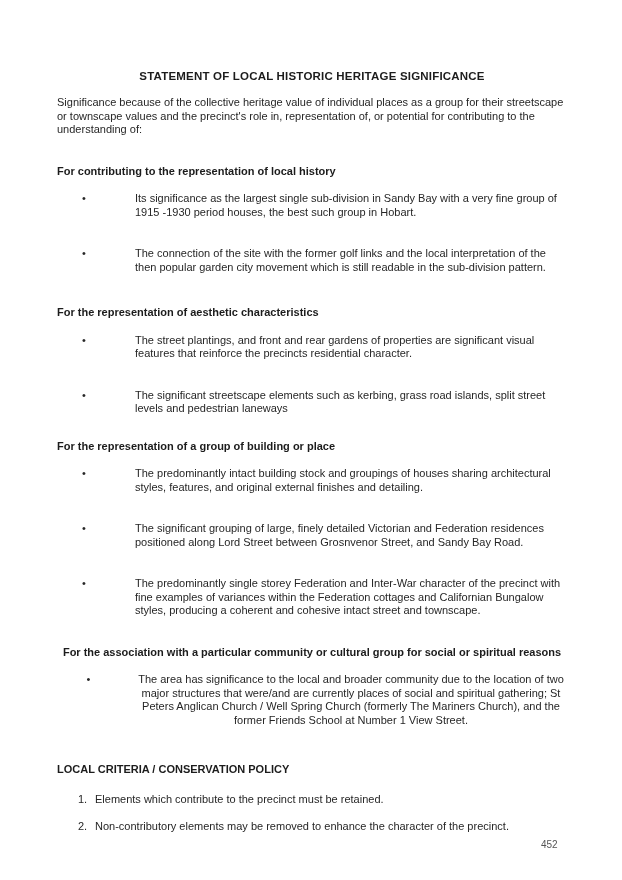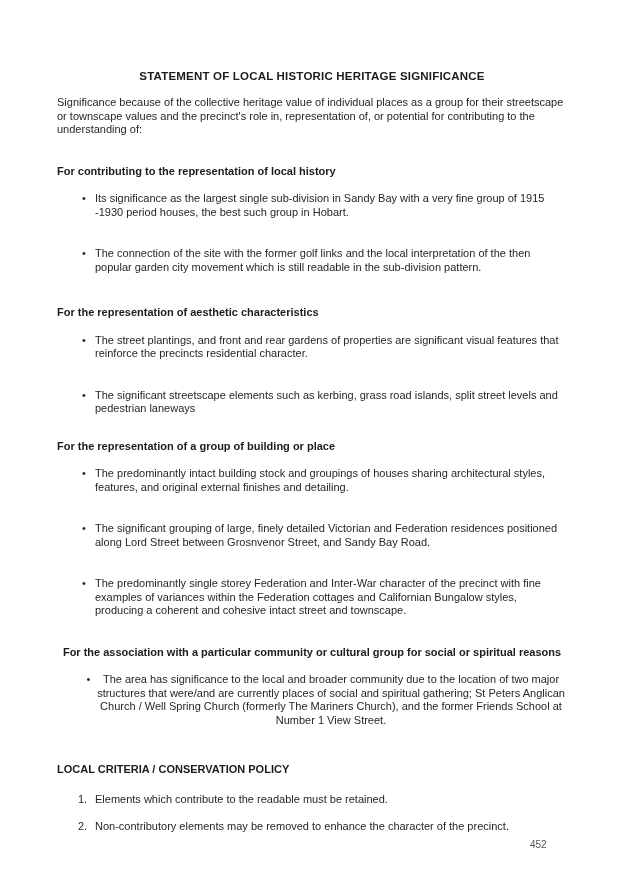--- a/index.html
+++ b/index.html
@@ -41,20 +41,21 @@
   .section-heading {
     font-size: 11px;
     font-weight: bold;
     line-height: 13.5px;
     margin: 0 0 14px 0;
     color: #1c1c1c;
   }
   .bullet {
     display: flex;
     margin: 0 0 14px 0;
+    gap: 40px;
   }
   .bullet-marker {
     width: 13px;
     margin-left: 25px;
     flex-shrink: 0;
     font-size: 11px;
     line-height: 13.5px;
     color: #262626;
   }
   .bullet-marker::before {
@@ -79,21 +80,21 @@
     line-height: 13.5px;
     color: #262626;
   }
   .num-text {
     font-size: 11px;
     line-height: 13.5px;
     color: #262626;
   }
   .page-number {
     position: absolute;
-    left: 530px;
+    left: 541px;
     top: 839px;
     font-size: 10px;
     color: #555555;
   }
 </style>
 </head>
 <body>
 
 <div class="page">
 
@@ -150,21 +151,21 @@
     <div class="bullet">
       <span class="bullet-marker"></span>
       <span class="bullet-text">The area has significance to the local and broader community due to the location of two major structures that were/and are currently places of social and spiritual gathering; St Peters Anglican Church / Well Spring Church (formerly The Mariners Church), and the former Friends School at Number 1 View Street.</span>
     </div>
   </div>
 
   <div class="section" style="margin-top:36px;">
     <h2 class="section-heading" style="margin-bottom:16px;">LOCAL CRITERIA / CONSERVATION POLICY</h2>
     <div class="num-item">
       <span class="num-label">1.</span>
-      <span class="num-text">Elements which contribute to the readable must be retained.</span>
+      <span class="num-text">Elements which contribute to the precinct must be retained.</span>
     </div>
     <div class="num-item">
       <span class="num-label">2.</span>
       <span class="num-text">Non-contributory elements may be removed to enhance the character of the precinct.</span>
     </div>
   </div>
 
 </div>
 
 <div class="page-number">452</div>

